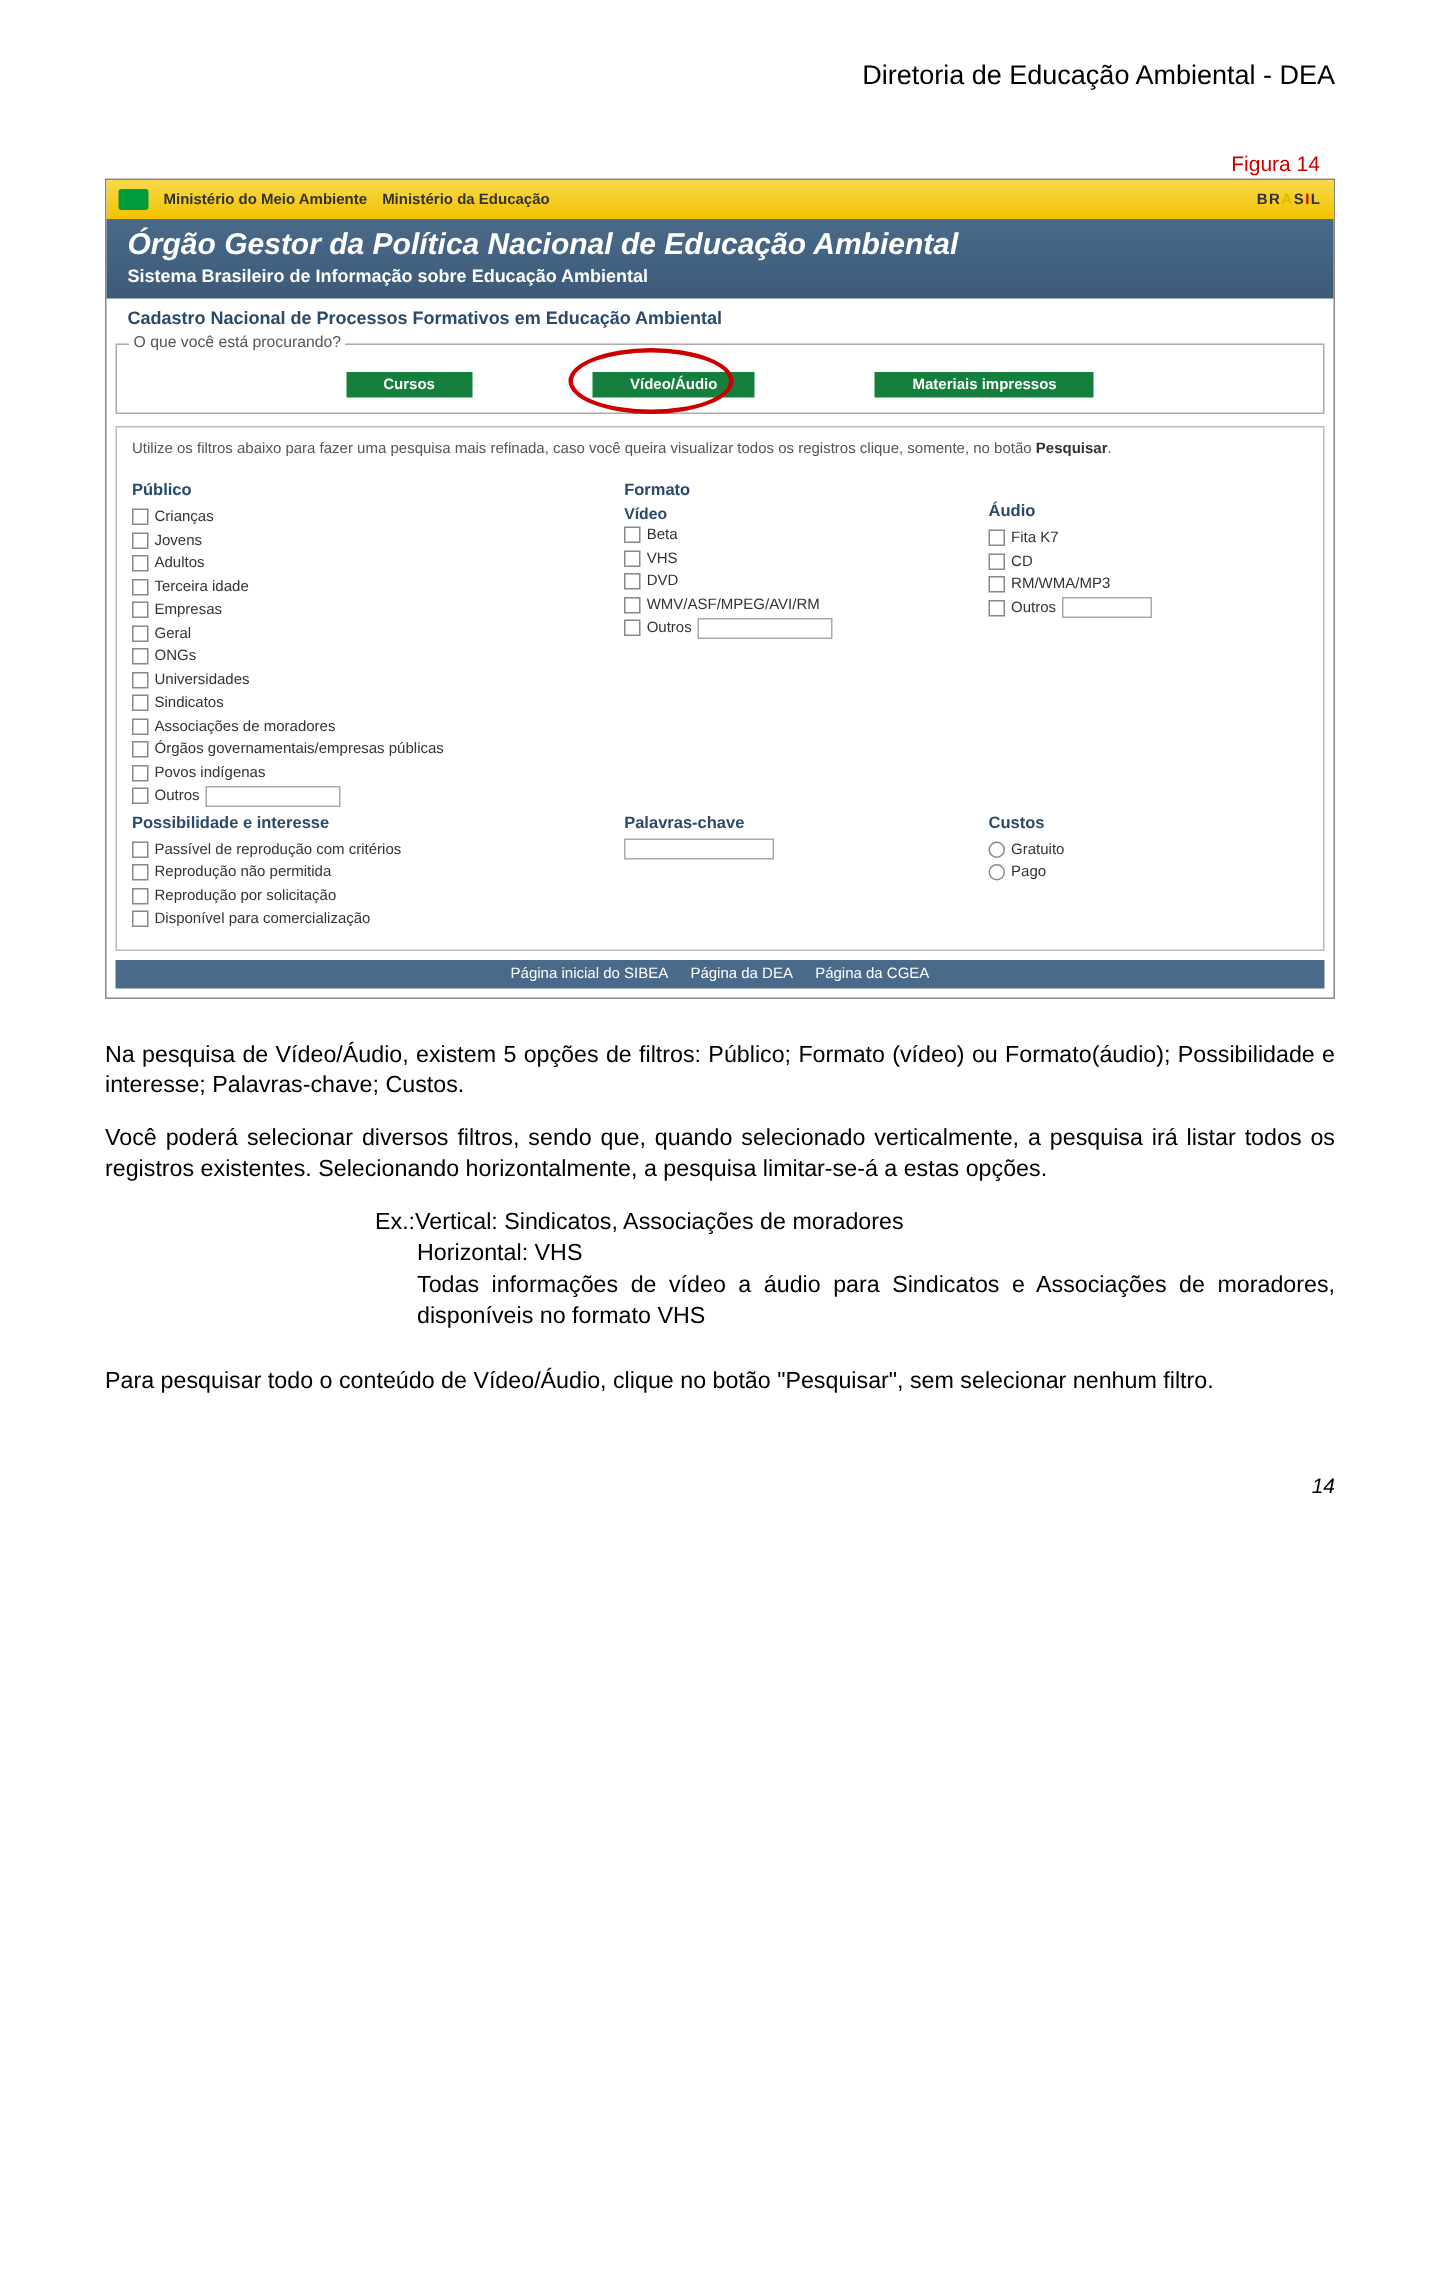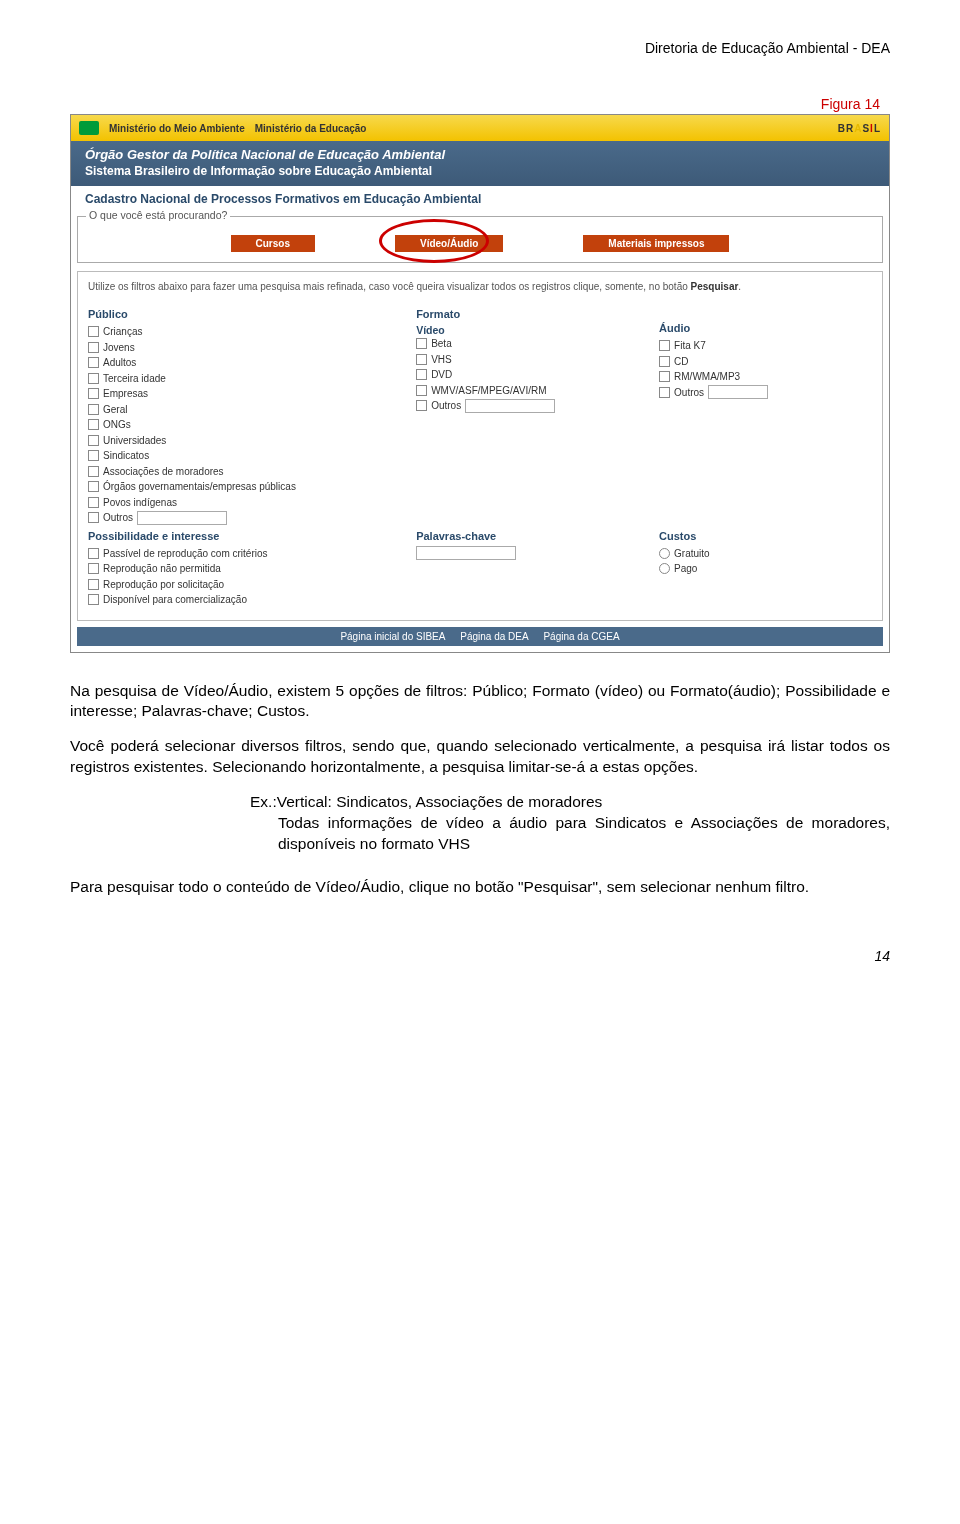--- a/index.html
+++ b/index.html
@@ -9,21 +9,21 @@
     width: 960px;
     margin: 0 auto;
     color: #000;
     font-size: 14px;
   }
   .page {
     padding: 40px 70px 30px 70px;
   }
   .header-right {
     text-align: right;
-    font-size: 14px;
+    font-size: 18px;
     margin-bottom: 40px;
   }
   .section-title {
     font-size: 17px;
     font-weight: bold;
     margin-bottom: 8px;
   }
   .fig-label {
     text-align: right;
     color: #cc0000;
@@ -58,21 +58,21 @@
     font-weight: bold;
     color: #222;
     letter-spacing: 1px;
   }
   .ss-banner {
     background: linear-gradient(#4a6a8a, #3d5a78);
     color: #fff;
     padding: 6px 14px 8px 14px;
   }
   .ss-banner .t1 {
-    font-size: 13px;
+    font-size: 20px;
     font-weight: bold;
     font-style: italic;
   }
   .ss-banner .t2 {
     font-size: 12px;
     font-weight: bold;
     margin-top: 2px;
   }
   .ss-subtitle {
     font-size: 12px;
@@ -95,21 +95,21 @@
     padding: 0 3px;
     color: #555;
   }
   .tabrow {
     display: flex;
     justify-content: center;
     gap: 80px;
     margin-top: 10px;
   }
   .tab {
-    background: #c2410c;
+    background: #15803d;
     color: #fff;
     font-size: 10px;
     font-weight: bold;
     padding: 3px 25px;
     position: relative;
   }
   .circle-highlight {
     position: absolute;
     border: 3px solid #cc0000;
     border-radius: 50%;
@@ -407,19 +407,20 @@
       <span>Página da DEA</span>
       <span>Página da CGEA</span>
     </div>
   </div>
 
   <div class="body-text">
     <p>Na pesquisa de Vídeo/Áudio, existem 5 opções de filtros: Público; Formato (vídeo) ou Formato(áudio); Possibilidade e interesse; Palavras-chave; Custos.</p>
     <p>Você poderá selecionar diversos filtros, sendo que, quando selecionado verticalmente, a pesquisa irá listar todos os registros existentes. Selecionando horizontalmente, a pesquisa limitar-se-á a estas opções.</p>
     <div class="ex-block">
       <div>Ex.:Vertical: Sindicatos, Associações de moradores</div>
+      <div style="margin-left:28px">Horizontal: VHS</div>
       <div style="margin-left:28px; text-align:justify">Todas informações de vídeo a áudio para Sindicatos e Associações de moradores, disponíveis no formato VHS</div>
     </div>
     <p style="margin-top:22px">Para pesquisar todo o conteúdo de Vídeo/Áudio, clique no botão "Pesquisar", sem selecionar nenhum filtro.</p>
   </div>
 
   <div class="page-num">14</div>
 </div>
 
 </body></html>

